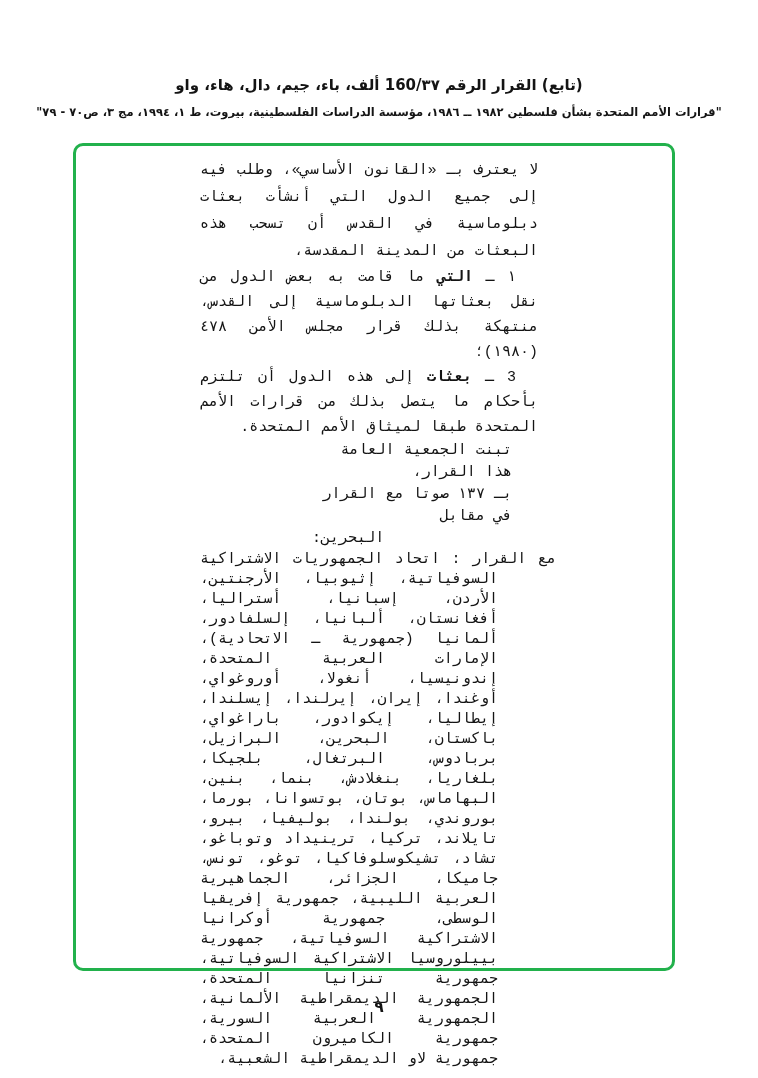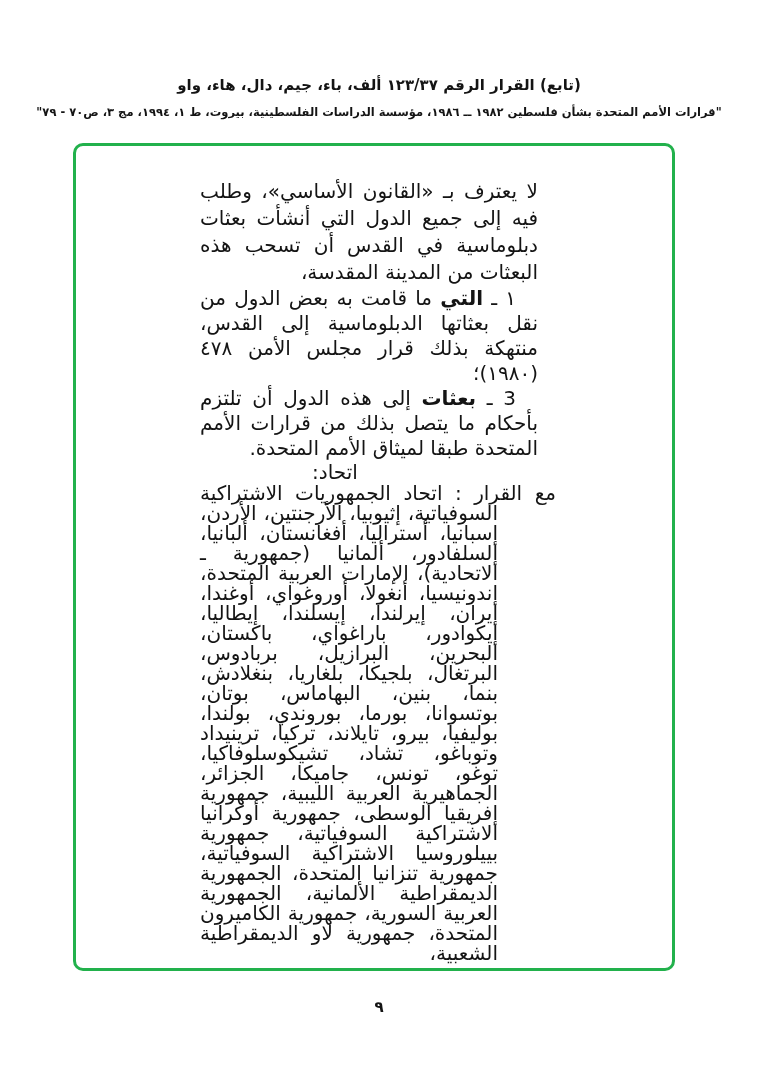--- a/index.html
+++ b/index.html
@@ -32,26 +32,27 @@
   .frame {
     position: absolute;
     left: 73px; top: 143px;
     width: 602px; height: 828px;
     border: 3px solid #22b14c;
     border-radius: 10px;
     background: transparent;
   }
   .column {
     position: absolute;
-    left: 200px; top: 178px;
+    left: 200px; top: 157px;
     width: 338px;
     direction: rtl;
-    font-size: 20px;
+    font-size: 15px;
     line-height: 25px;
     text-align: justify;
+    font-family: Liberation Mono, monospace;
   }
   .intro {
     line-height: 27px;
     text-align: justify;
   }
   .clause {
     line-height: 25px;
     text-align: justify;
     text-indent: 22px;
   }
@@ -75,35 +76,37 @@
     top: 998px; left: 0; width: 758px;
     direction: rtl;
     text-align: center;
     font-size: 15px;
     font-weight: bold;
   }
 </style>
 </head>
 <body>
 
-<div class="hdr1">(تابع) القرار الرقم ١٢٣/٣٧ ألف، باء، جيم، دال، هاء، واو</div>
+<div class="hdr1">(تابع) القرار الرقم 160/٣٧ ألف، باء، جيم، دال، هاء، واو</div>
 
 <div class="hdr2">"قرارات الأمم المتحدة بشأن فلسطين ١٩٨٢ ــ ١٩٨٦، مؤسسة الدراسات الفلسطينية، بيروت، ط ١، ١٩٩٤، مج ٣، ص٧٠ - ٧٩"</div>
 
 <div class="frame"></div>
 
 <div class="column">
 
   <p class="intro">لا يعترف بـ «القانون الأساسي»، وطلب فيه إلى جميع الدول التي أنشأت بعثات دبلوماسية في القدس أن تسحب هذه البعثات من المدينة المقدسة،</p>
 
   <p class="clause"><span>١ ـ</span> <span class="lead">التي</span> <span>ما قامت به بعض الدول من نقل بعثاتها الدبلوماسية إلى القدس، منتهكة بذلك قرار مجلس الأمن ٤٧٨ (١٩٨٠)؛</span></p>
 
   <p class="clause"><span>3 ـ</span> <span class="lead">بعثات</span> <span>إلى هذه الدول أن تلتزم بأحكام ما يتصل بذلك من قرارات الأمم المتحدة طبقا لميثاق الأمم المتحدة.</span></p>
 
   <div class="voteblock">
-    <div class="voteline">اتحاد:</div>
+    <div class="voteline">تبنت الجمعية العامة هذا القرار،</div>
+    <div class="voteline">بـ ١٣٧ صوتا مع القرار في مقابل</div>
+    <div class="voteline">البحرين:</div>
   </div>
 
   <div class="withblock"><span>مع القرار :</span> <span>اتحاد الجمهوريات الاشتراكية السوفياتية، إثيوبيا، الأرجنتين، الأردن، إسبانيا، أستراليا، أفغانستان، ألبانيا، إلسلفادور، ألمانيا (جمهورية ـ الاتحادية)، الإمارات العربية المتحدة، إندونيسيا، أنغولا، أوروغواي، أوغندا، إيران، إيرلندا، إيسلندا، إيطاليا، إيكوادور، باراغواي، باكستان، البحرين، البرازيل، بربادوس، البرتغال، بلجيكا، بلغاريا، بنغلادش، بنما، بنين، البهاماس، بوتان، بوتسوانا، بورما، بوروندي، بولندا، بوليفيا، بيرو، تايلاند، تركيا، ترينيداد وتوباغو، تشاد، تشيكوسلوفاكيا، توغو، تونس، جاميكا، الجزائر، الجماهيرية العربية الليبية، جمهورية إفريقيا الوسطى، جمهورية أوكرانيا الاشتراكية السوفياتية، جمهورية بييلوروسيا الاشتراكية السوفياتية، جمهورية تنزانيا المتحدة، الجمهورية الديمقراطية الألمانية، الجمهورية العربية السورية، جمهورية الكاميرون المتحدة، جمهورية لاو الديمقراطية الشعبية،</span></div>
 
 </div>
 
 <div class="pagenum">٩</div>
 
 </body></html>

